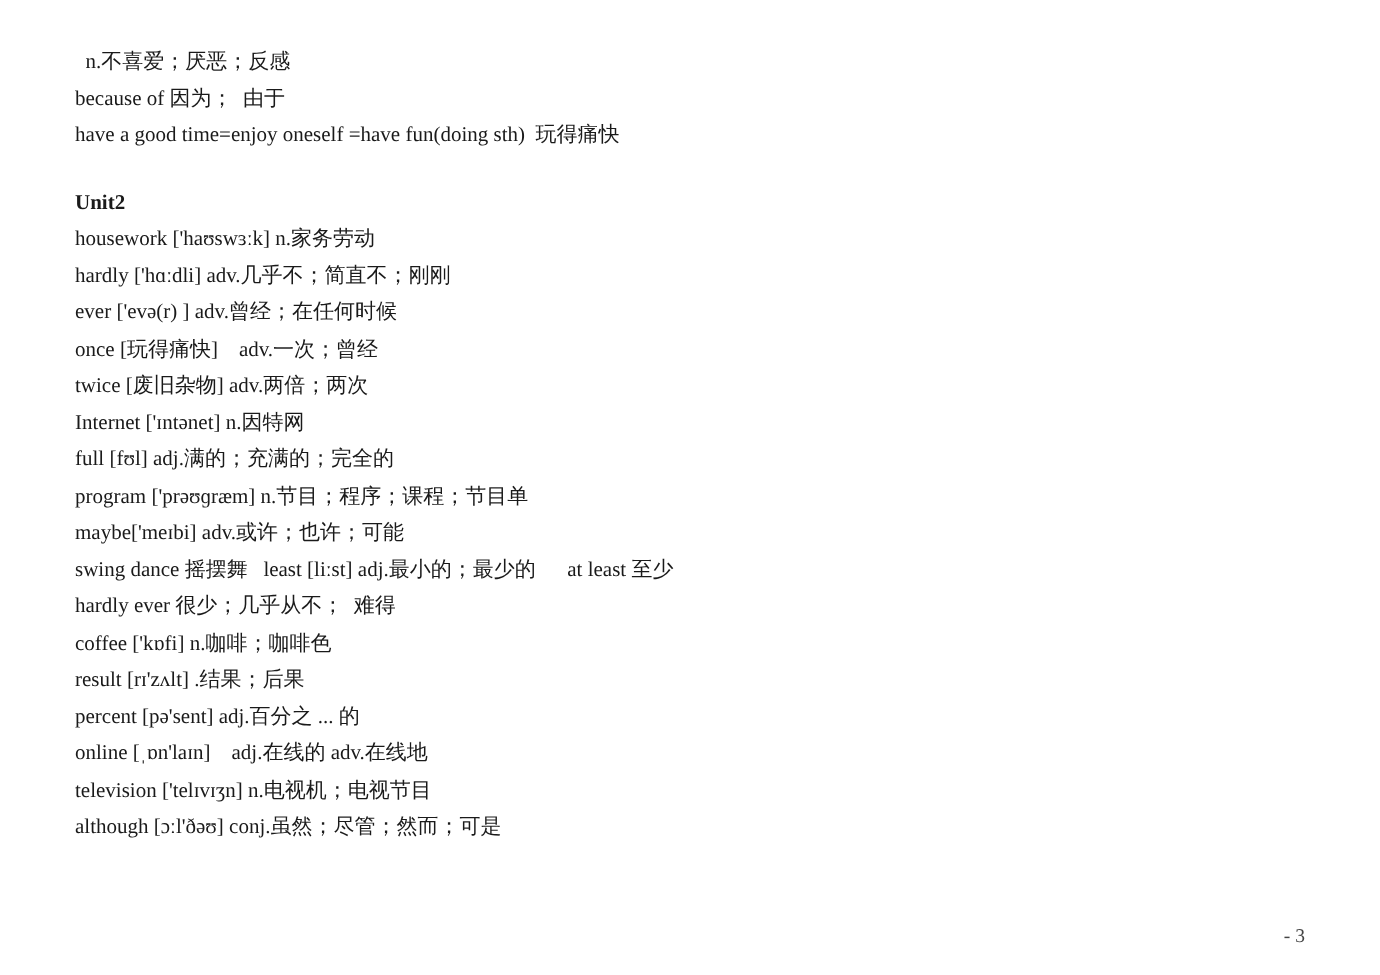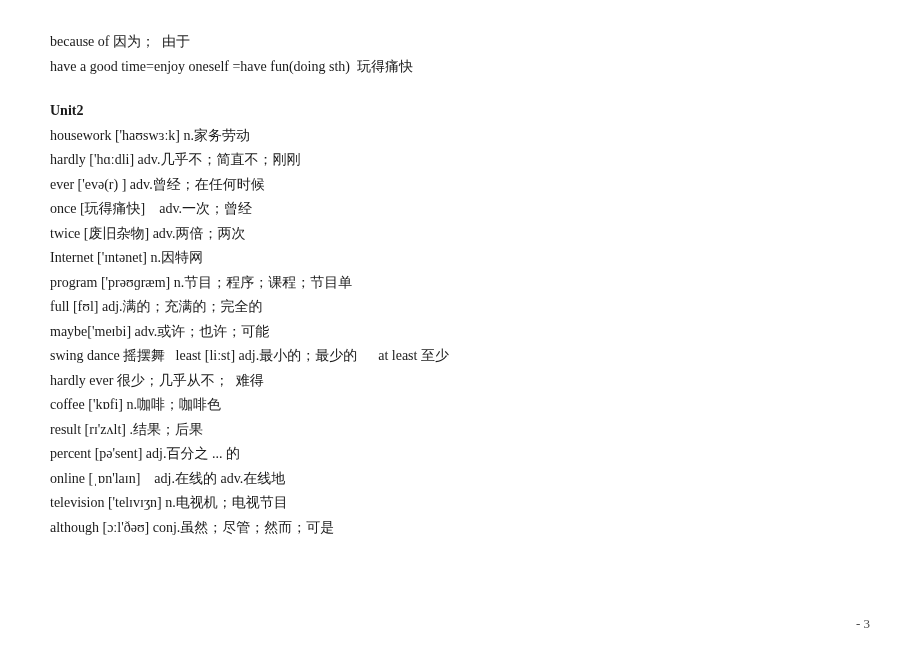--- a/index.html
+++ b/index.html
@@ -39,33 +39,34 @@
       bottom: 18px;
       right: 50px;
       font-size: 13px;
       color: #444;
     }
   </style>
 </head>
 <body>
 
 <div class="page-content">
+  <span class="line">  n.不喜爱；厌恶；反感</span>
   <span class="line">because of 因为；  由于</span>
   <span class="line">have a good time=enjoy oneself =have fun(doing sth)  玩得痛快</span>
   <span class="empty-line"></span>
   <span class="empty-line"></span>
   <span class="line line-bold">Unit2</span>
   <span class="line">housework ['haʊswɜːk] n.家务劳动</span>
   <span class="line">hardly ['hɑːdli] adv.几乎不；简直不；刚刚</span>
   <span class="line">ever ['evə(r) ] adv.曾经；在任何时候</span>
   <span class="line">once [玩得痛快]    adv.一次；曾经</span>
   <span class="line">twice [废旧杂物] adv.两倍；两次</span>
   <span class="line">Internet ['ɪntənet] n.因特网</span>
+  <span class="line">full [fʊl] adj.满的；充满的；完全的</span>
   <span class="line">program ['prəʊɡræm] n.节目；程序；课程；节目单</span>
-  <span class="line">full [fʊl] adj.满的；充满的；完全的</span>
   <span class="line">maybe['meɪbi] adv.或许；也许；可能</span>
   <span class="line">swing dance 摇摆舞   least [liːst] adj.最小的；最少的      at least 至少</span>
   <span class="line">hardly ever 很少；几乎从不；  难得</span>
   <span class="line">coffee ['kɒfi] n.咖啡；咖啡色</span>
   <span class="line">result [rɪ'zʌlt] .结果；后果</span>
   <span class="line">percent [pə'sent] adj.百分之 ... 的</span>
   <span class="line">online [ˌɒn'laɪn]    adj.在线的 adv.在线地</span>
   <span class="line">television ['telɪvɪʒn] n.电视机；电视节目</span>
   <span class="line">although [ɔːl'ðəʊ] conj.虽然；尽管；然而；可是</span>
 </div>

